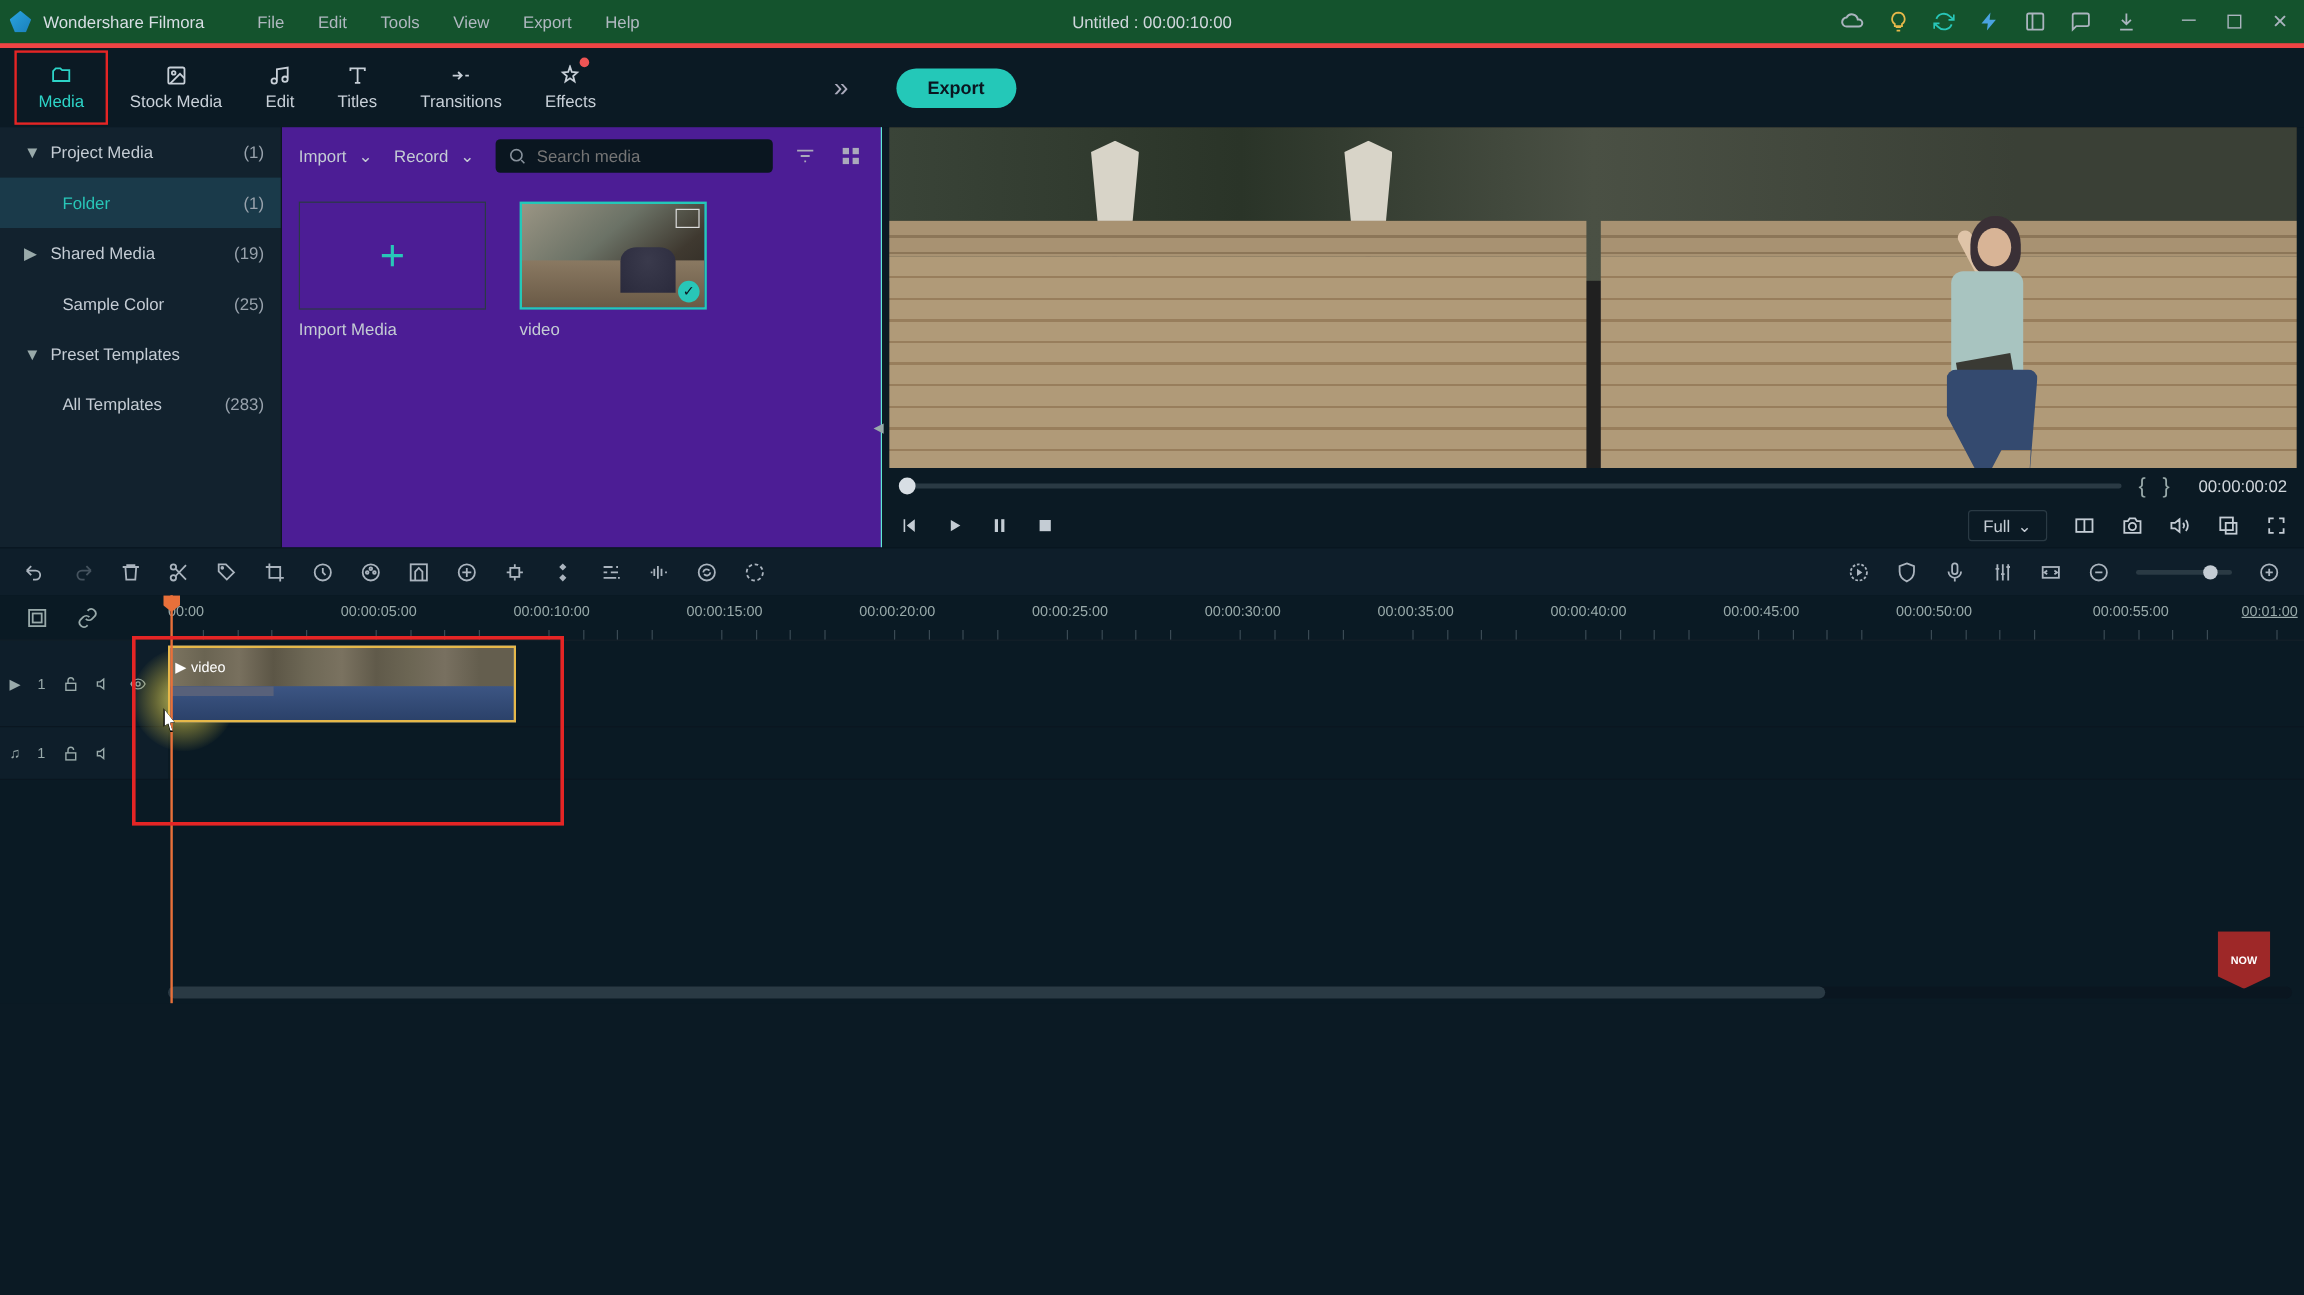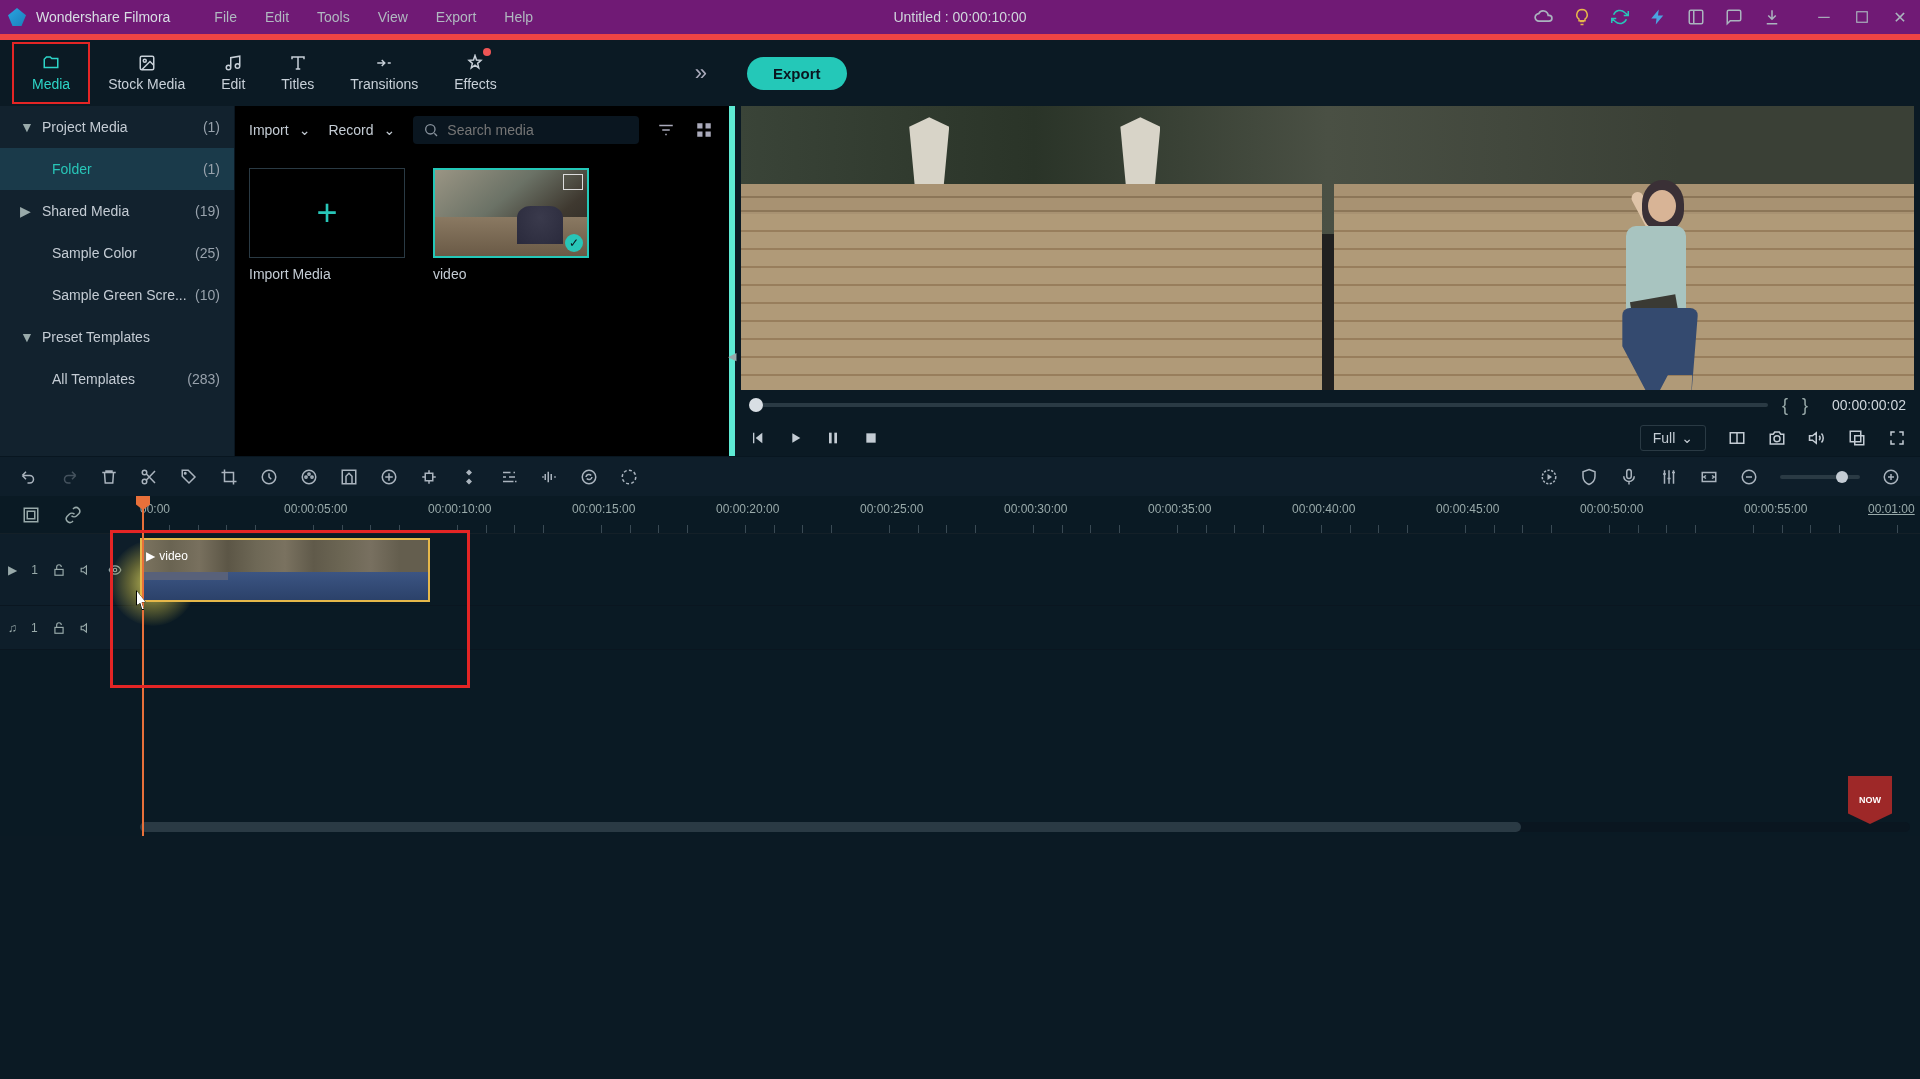--- a/index.html
+++ b/index.html
@@ -1,19 +1,19 @@
 <!DOCTYPE html>
 <html><head>
 <meta charset="utf-8">
 <style>
 * { margin: 0; padding: 0; box-sizing: border-box; font-family: -apple-system, Segoe UI, sans-serif; }
 body { background: #0b1a24; color: #c0c8d0; width: 1920px; height: 1079px; overflow: hidden; }
 
 
-.titlebar { height: 40px; background: #701a75; display: flex; align-items: center; padding: 0 8px; border-bottom: 6px solid #ef4444; }
+.titlebar { height: 40px; background: #14532d; display: flex; align-items: center; padding: 0 8px; border-bottom: 4px solid #ef4444; }
 .logo { width: 18px; height: 18px; background: linear-gradient(135deg,#2aa5e0,#1a7fbb); clip-path: polygon(50% 0,100% 40%,75% 100%,25% 100%,0 40%); margin-right: 10px; }
 .app-name { color: #d8dee4; font-size: 14px; margin-right: 30px; }
 .menu-item { color: #b0b8c0; font-size: 14px; padding: 0 14px; cursor: pointer; }
 .project-title { color: #d0d6dc; font-size: 14px; position: absolute; left: 50%; transform: translateX(-50%); }
 .titlebar-right { margin-left: auto; display: flex; gap: 14px; align-items: center; }
 .tb-icon { width: 24px; height: 24px; display: flex; align-items: center; justify-content: center; color: #aab4be; cursor: pointer; }
 
 
 .tabbar { height: 66px; background: #0b1a24; display: flex; align-items: center; padding: 0 12px; }
 .tab { display: flex; flex-direction: column; align-items: center; justify-content: center; height: 62px; padding: 0 18px; color: #c8d0d8; font-size: 14px; cursor: pointer; gap: 4px; }
@@ -26,21 +26,21 @@
 
 .main-split { display: flex; height: 350px; }
 .sidebar { width: 235px; background: #12222e; border-right: 1px solid #0a1620; overflow-y: auto; }
 .side-row { height: 42px; display: flex; align-items: center; padding: 0 14px 0 20px; font-size: 14px; color: #c4ccd4; cursor: pointer; }
 .side-row .caret { width: 14px; color: #9aa; }
 .side-row .label { flex: 1; margin-left: 8px; }
 .side-row .count { color: #98a2ac; }
 .side-row.active { background: #1a3a4a; color: #28c6b8; }
 .side-row.indent { padding-left: 44px; }
 
-.media-panel { width: 500px; background: #000000; border-right: 6px solid #5eead4; }
+.media-panel { width: 500px; background: #4c1d95; border-right: 1px solid #5eead4; }
 .media-top { height: 48px; display: flex; align-items: center; gap: 18px; padding: 0 14px; }
 .drop { display: flex; align-items: center; gap: 10px; color: #c4ccd4; font-size: 14px; cursor: pointer; }
 .search-box { flex: 1; display: flex; align-items: center; gap: 8px; background: #0a1620; border-radius: 4px; padding: 6px 10px; }
 .search-box input { background: none; border: none; color: #98a2ac; font-size: 14px; outline: none; flex: 1; }
 .filter-ic { width: 20px; color: #aab; cursor: pointer; }
 .media-grid { padding: 14px; display: flex; gap: 28px; }
 .media-item { display: flex; flex-direction: column; gap: 8px; }
 .media-thumb { width: 156px; height: 90px; border: 1px solid #2a3a44; display: flex; align-items: center; justify-content: center; position: relative; }
 .media-thumb.sel { border: 2px solid #24c8b8; }
 .plus-big { color: #28c6b8; font-size: 36px; font-weight: 200; }
@@ -233,24 +233,20 @@
       <span class="count">(1)</span>
     </div>
     <div class="side-row">
       <span class="caret">▶</span>
       <span class="label">Shared Media</span>
       <span class="count">(19)</span>
     </div>
     <div class="side-row indent">
       <span class="label">Sample Color</span>
       <span class="count">(25)</span>
-    </div>
-    <div class="side-row indent">
-      <span class="label">Sample Green Scre...</span>
-      <span class="count">(10)</span>
     </div>
     <div class="side-row">
       <span class="caret">▼</span>
       <span class="label">Preset Templates</span>
     </div>
     <div class="side-row indent">
       <span class="label">All Templates</span>
       <span class="count">(283)</span>
     </div>
 

